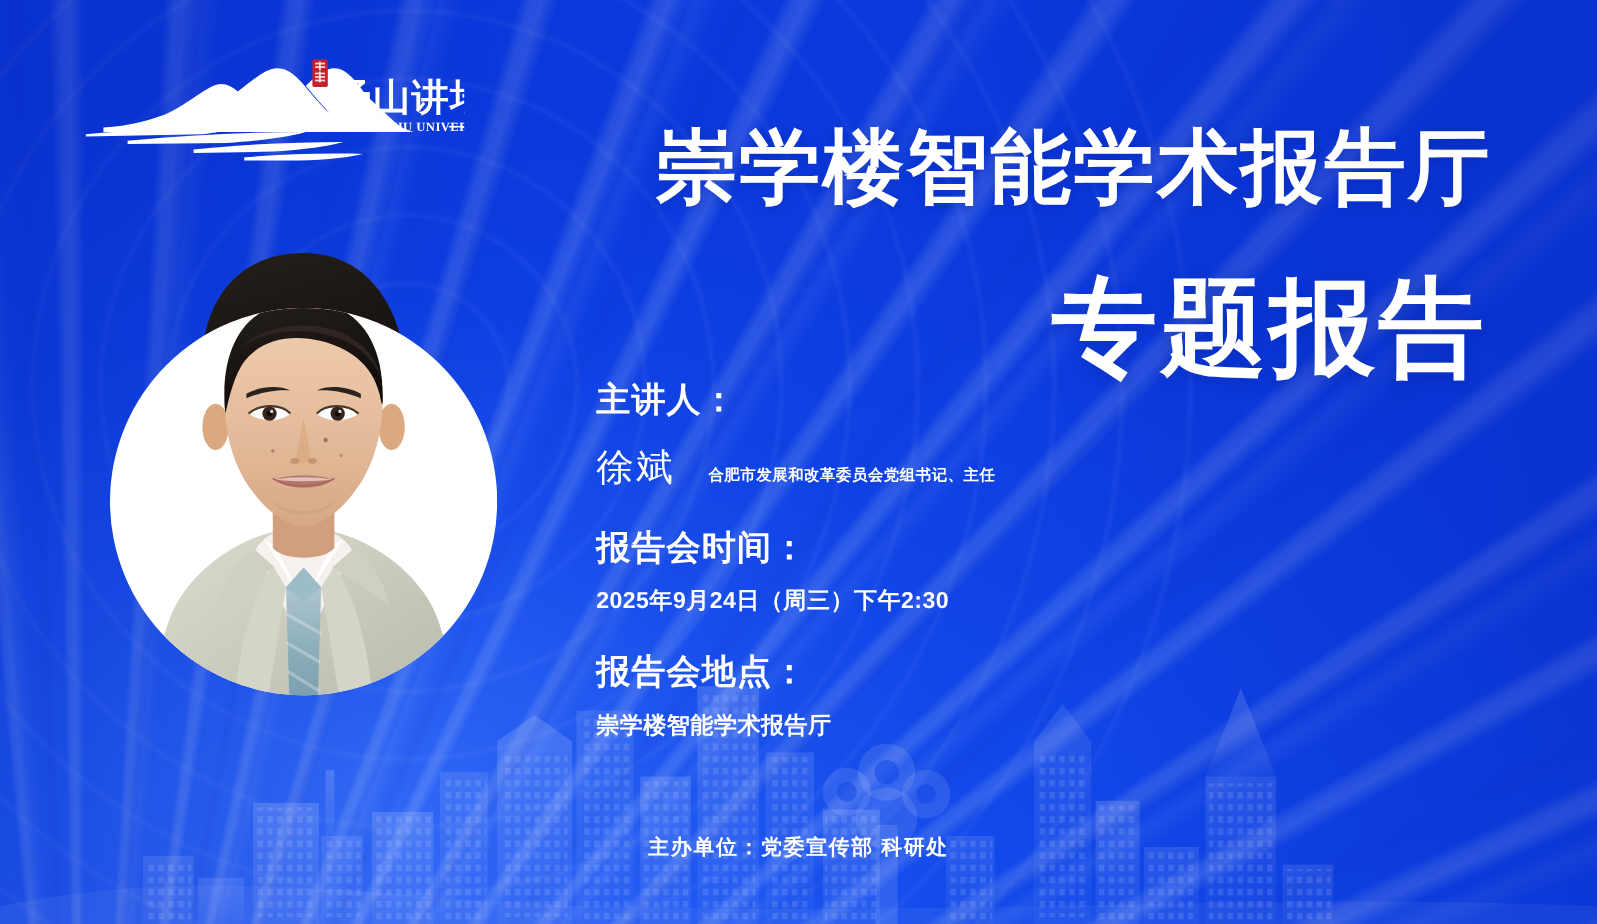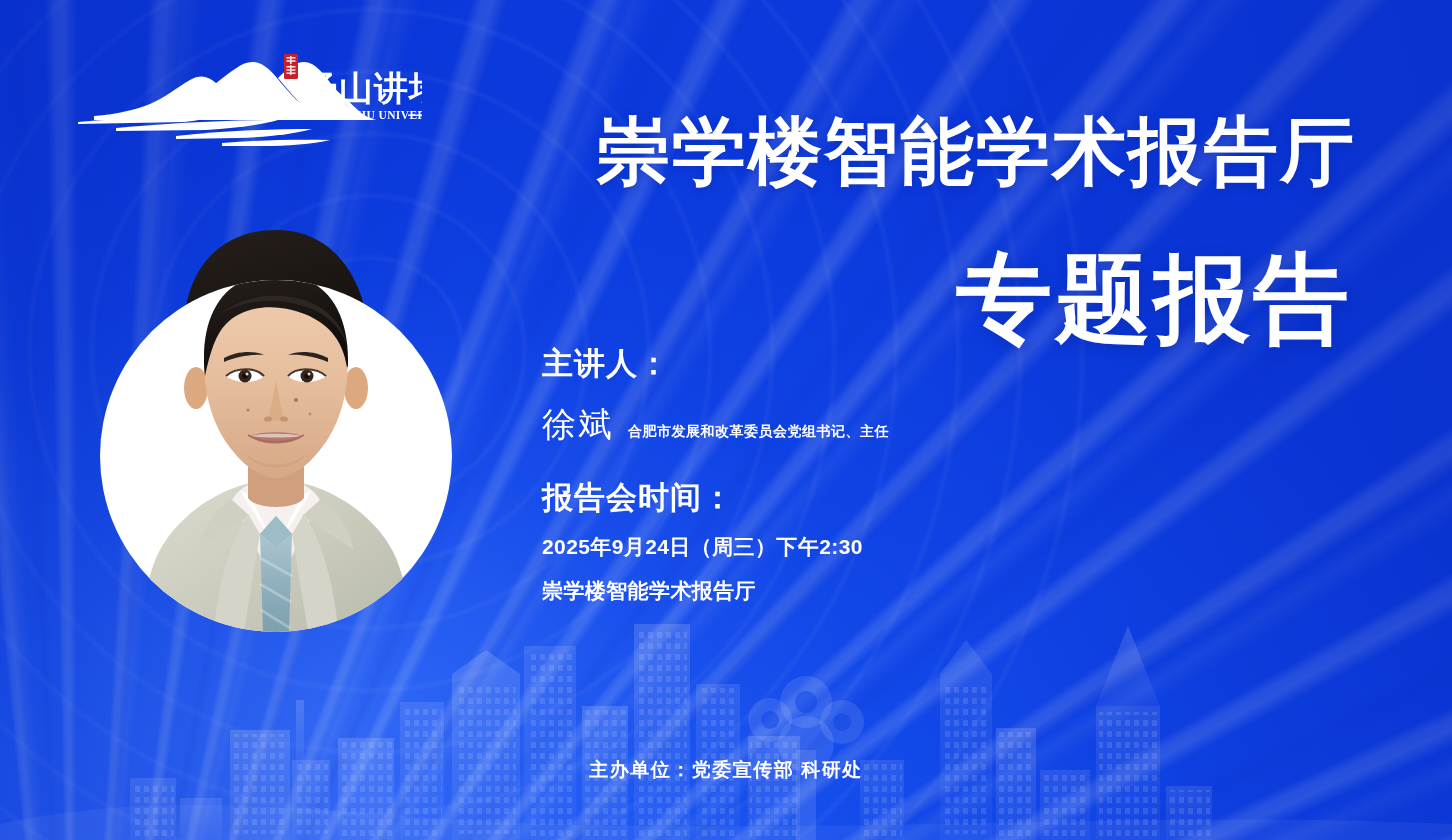--- a/index.html
+++ b/index.html
@@ -146,21 +146,21 @@
     font-size: 21px;
     font-weight: bold;
     color: #ffffff;
     letter-spacing: .4px;
     line-height: 1.3;
     white-space: nowrap;
   }
   .row-speaker {
     display: flex;
     align-items: baseline;
-    gap: 14px;
+    gap: 30px;
     margin-top: 18px;
   }
   .speaker-name {
     font-size: 34px;
     font-weight: normal;
     color: #ffffff;
     letter-spacing: 2px;
     white-space: nowrap;
   }
   .speaker-title {
@@ -443,20 +443,21 @@
   <div class="title-sub">专题报告</div>
 
   <div class="info">
     <div class="label">主讲人：</div>
     <div class="row-speaker">
       <div class="speaker-name">徐斌</div>
       <div class="speaker-title">合肥市发展和改革委员会党组书记、主任</div>
     </div>
     <div class="label gap-lg">报告会时间：</div>
     <div class="value gap-sm">2025年9月24日（周三）下午2:30</div>
+    <div class="label gap-lg">报告会地点：</div>
     <div class="value gap-sm">崇学楼智能学术报告厅</div>
   </div>
 
   <div class="footer">
     <span>主办单位：党委宣传部  科研处</span>
   </div>
 
 </div>
 
 </body></html>

